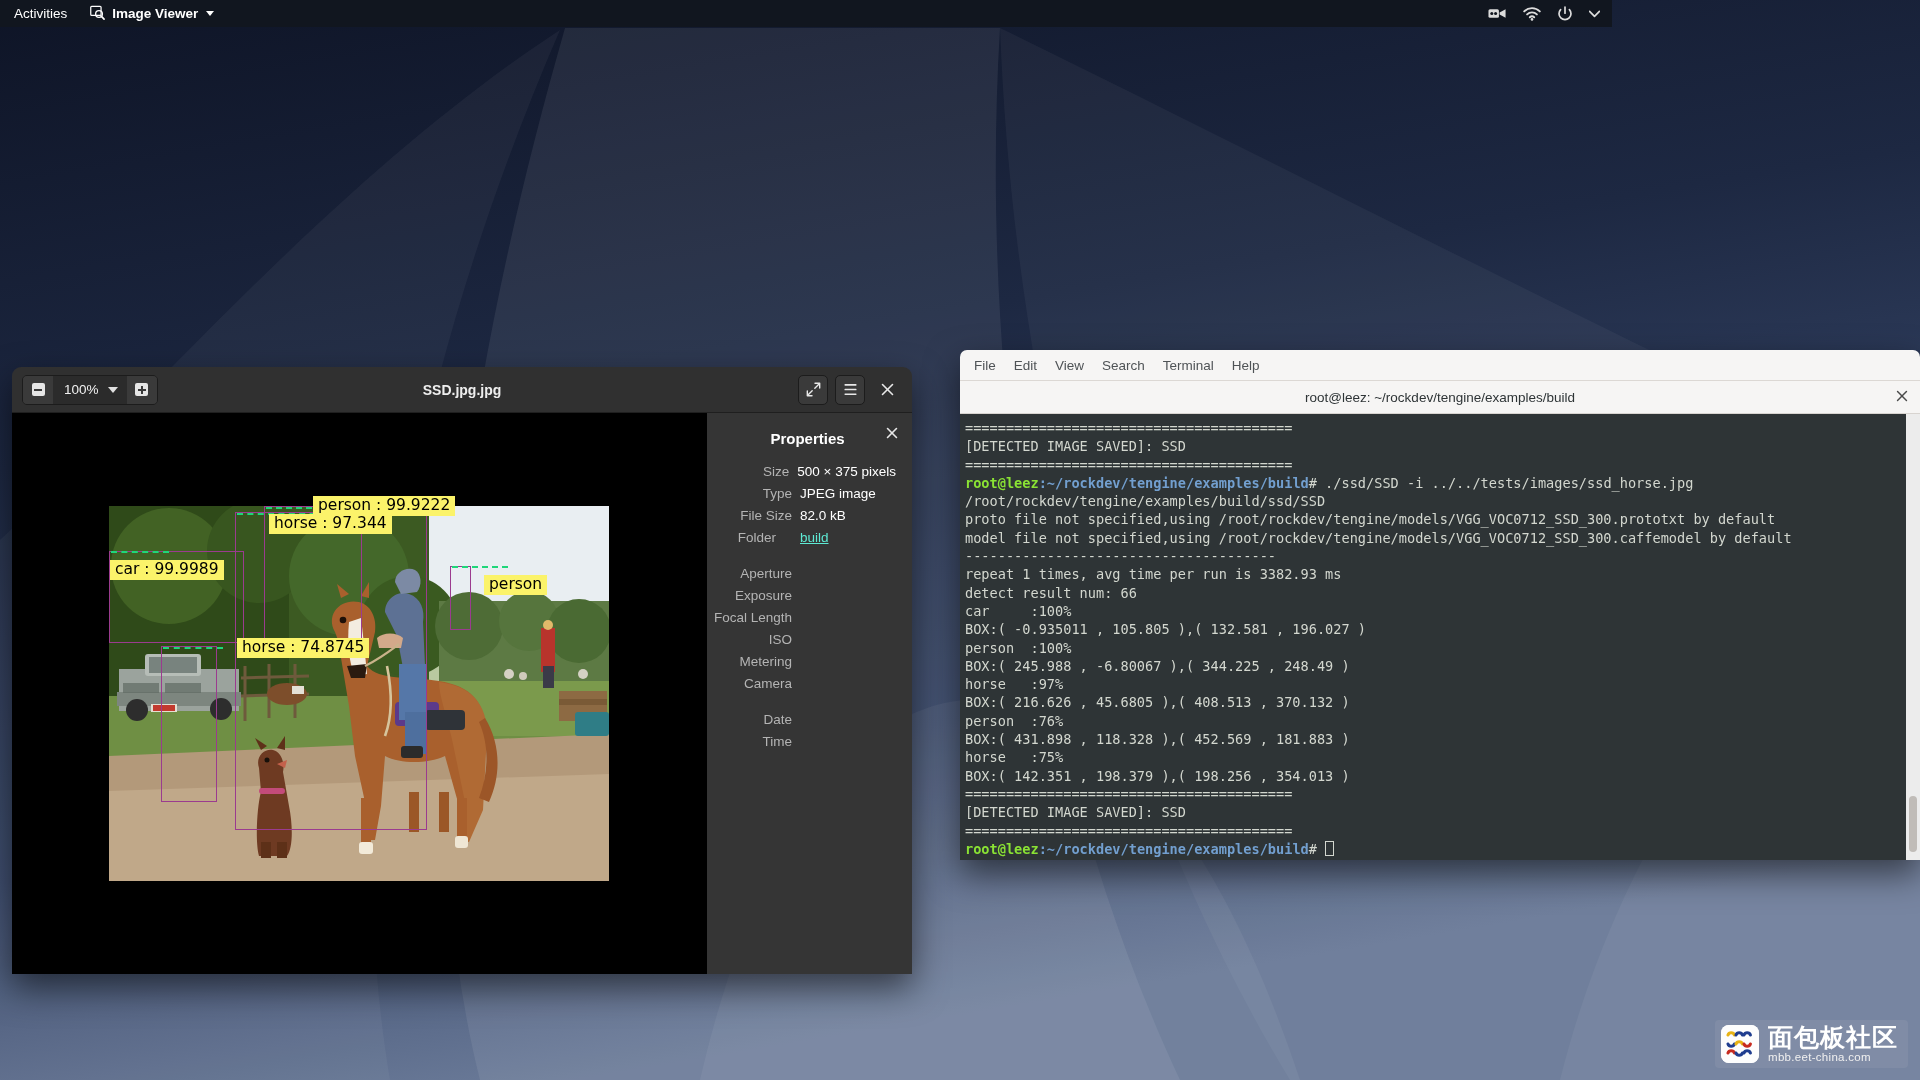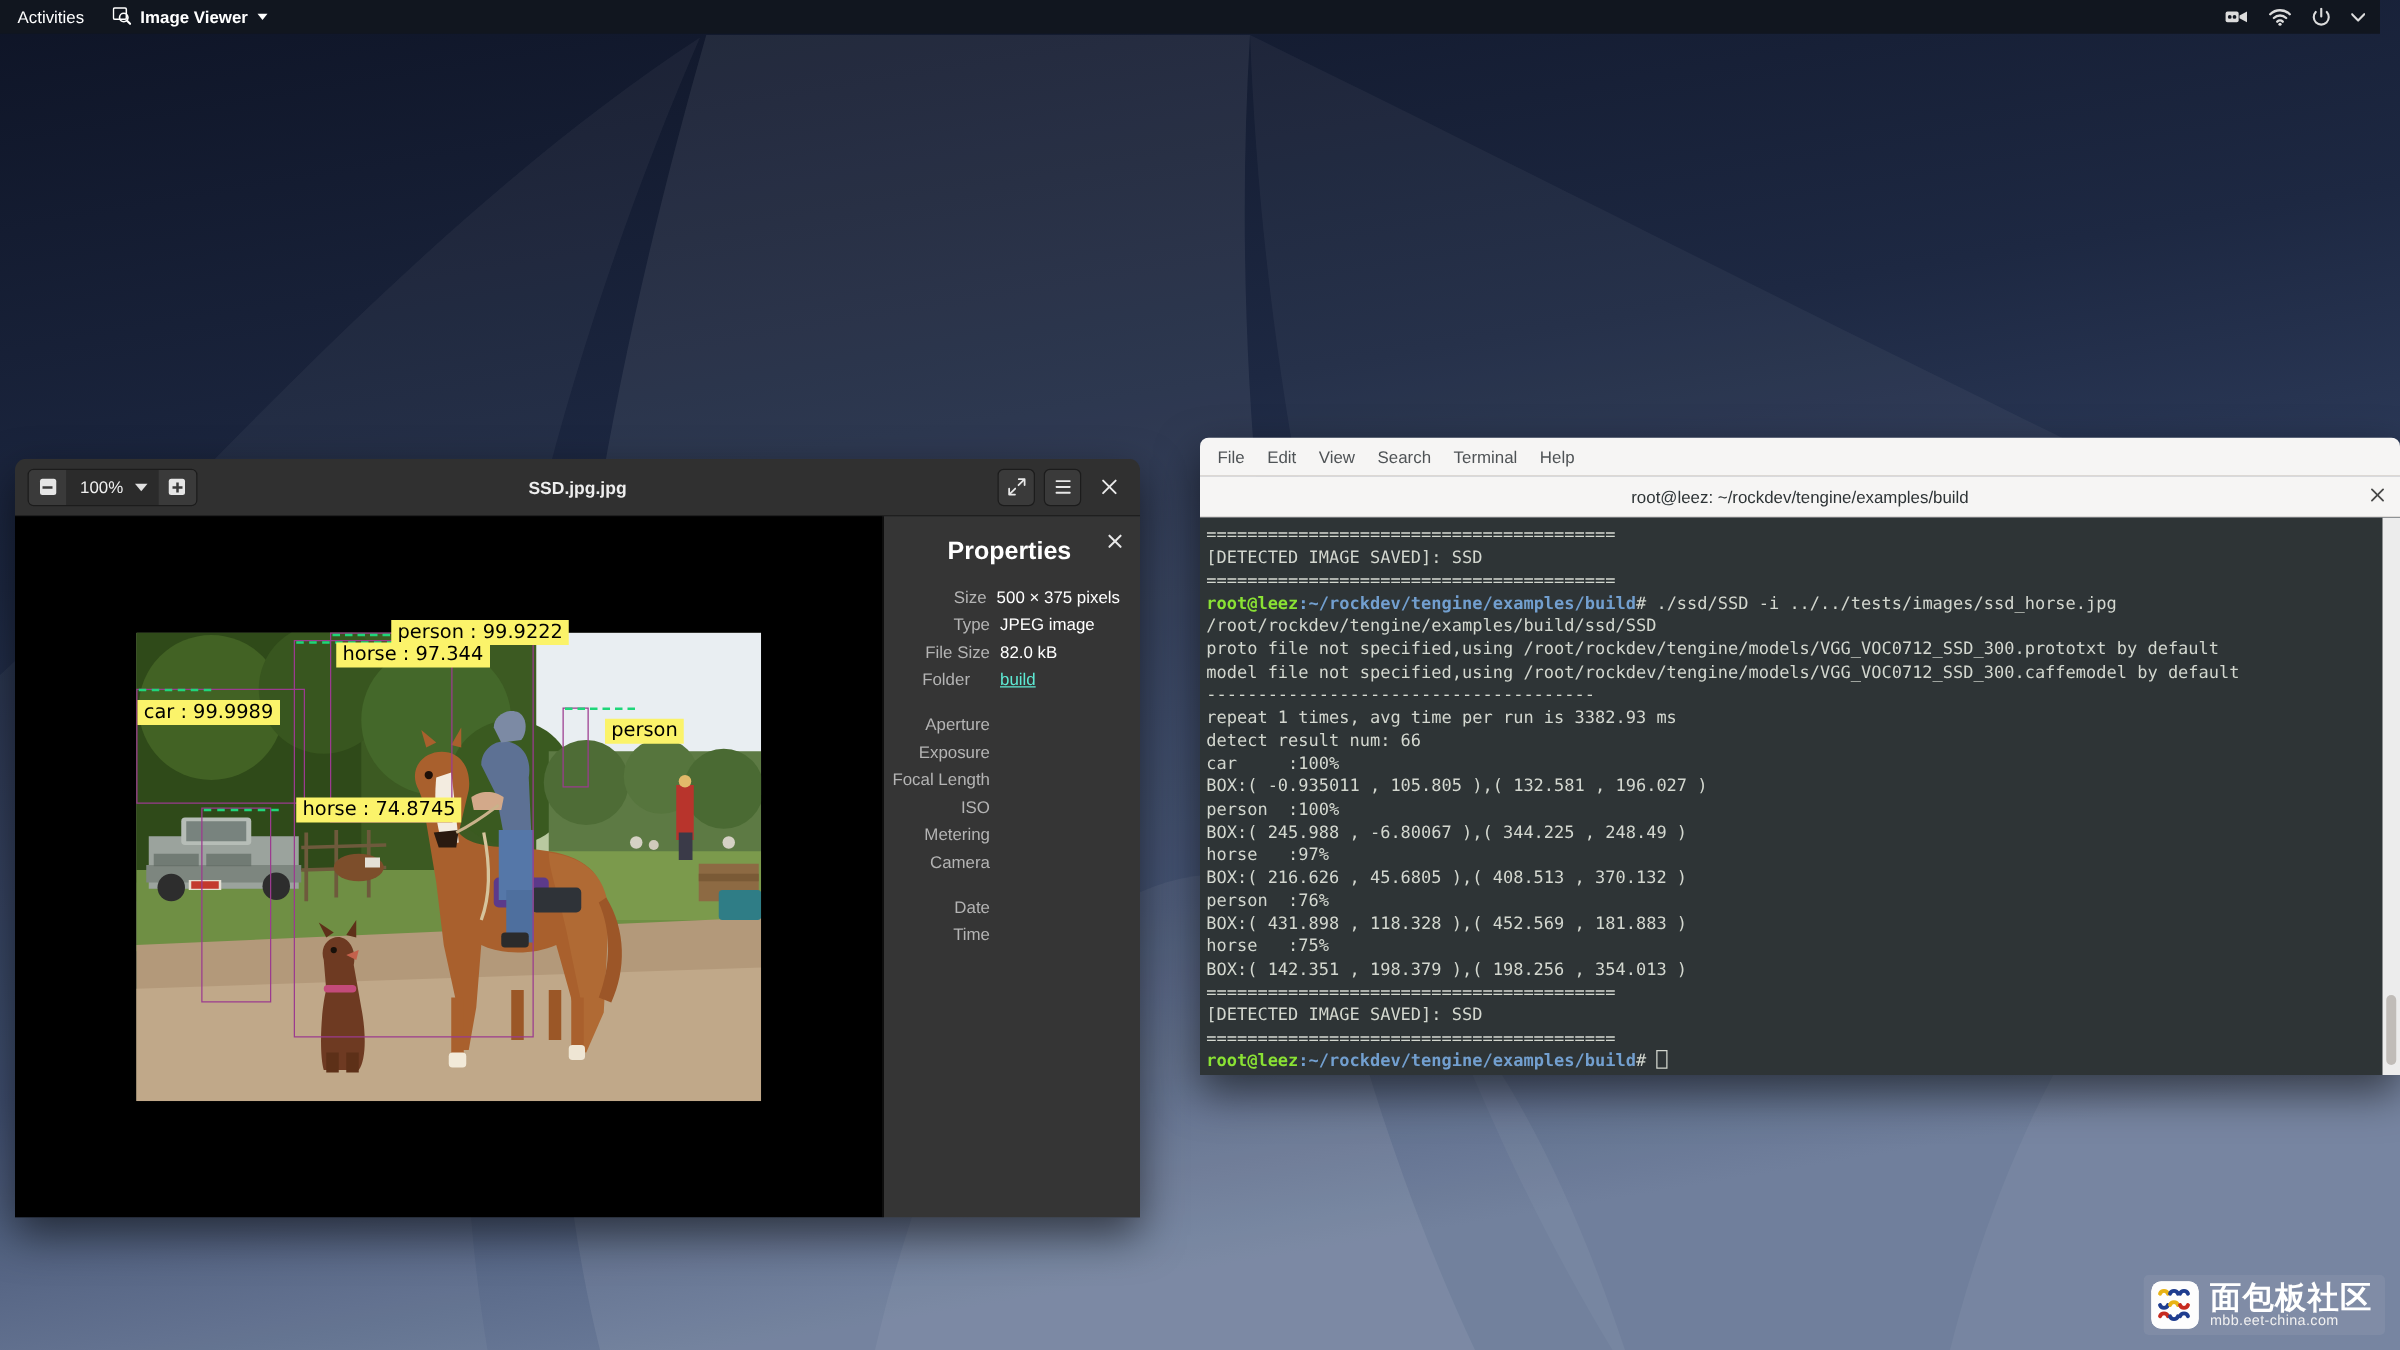--- a/index.html
+++ b/index.html
@@ -13,21 +13,21 @@
   
   #desktop {
     position:absolute; left:0; top:0; width:1920px; height:1080px;
     background:linear-gradient(170deg,#10172b 0%,#1b2742 35%,#31405e 70%,#5d6e8c 100%);
     overflow:hidden;
   }
   #desktop svg { position:absolute; left:0; top:0; width:1920px; height:1080px; }
 
   
   #topbar {
-    position:absolute; left:0; top:0; width:1904px; height:27px;
+    position:absolute; left:0; top:0; width:1612px; height:27px;
     background:#11161f;
     display:flex; align-items:center;
     color:#ffffff; font-size:13.5px; z-index:50;
   }
   .tb-activities { padding:0 13px 0 14px; height:27px; display:flex; align-items:center; font-weight:400;}
   .tb-app { display:flex; align-items:center; gap:7px; padding:0 10px; height:27px; }
   .tb-appname { font-weight:700; font-size:13.5px; }
   .tb-caret { width:0;height:0;border-left:4.5px solid transparent;border-right:4.5px solid transparent;border-top:5px solid #ffffff; margin-left:1px;}
   .tb-clock {
     position:absolute; left:0; right:0; text-align:center;
@@ -84,21 +84,21 @@
     font-family:"DejaVu Sans", sans-serif; font-size:15.5px; font-weight:400;
     padding:1px 5px 2px 5px; white-space:nowrap; line-height:1.12;
   }
 
   
   #props {
     width:206px; background:#353535; color:#ffffff;
     padding:14px 16px 0 12px; position:relative;
     border-left:1px solid #000;
   }
-  #props-title { text-align:center; font-size:20px; font-weight:700; padding:3px 0 16px 0; }
+  #props-title { text-align:center; font-size:15px; font-weight:700; padding:3px 0 16px 0; }
   #props-close { position:absolute; right:14px; top:14px; font-size:14px; color:#e8e8e8; line-height:1;}
   .prow { display:flex; justify-content:flex-end; gap:8px; margin-bottom:4px; font-size:13.5px; line-height:18px; }
   .pkey { color:#b4b4b4; text-align:right; white-space:nowrap;}
   .pval { color:#ffffff; min-width:96px; text-align:left; white-space:nowrap;}
   .pval.link { color:#5eead4; text-decoration:underline;margin-left:16px; }
   .prow.empty .pval { min-width:96px; }
   .pgap { height:14px; }
 
   
   #term {

